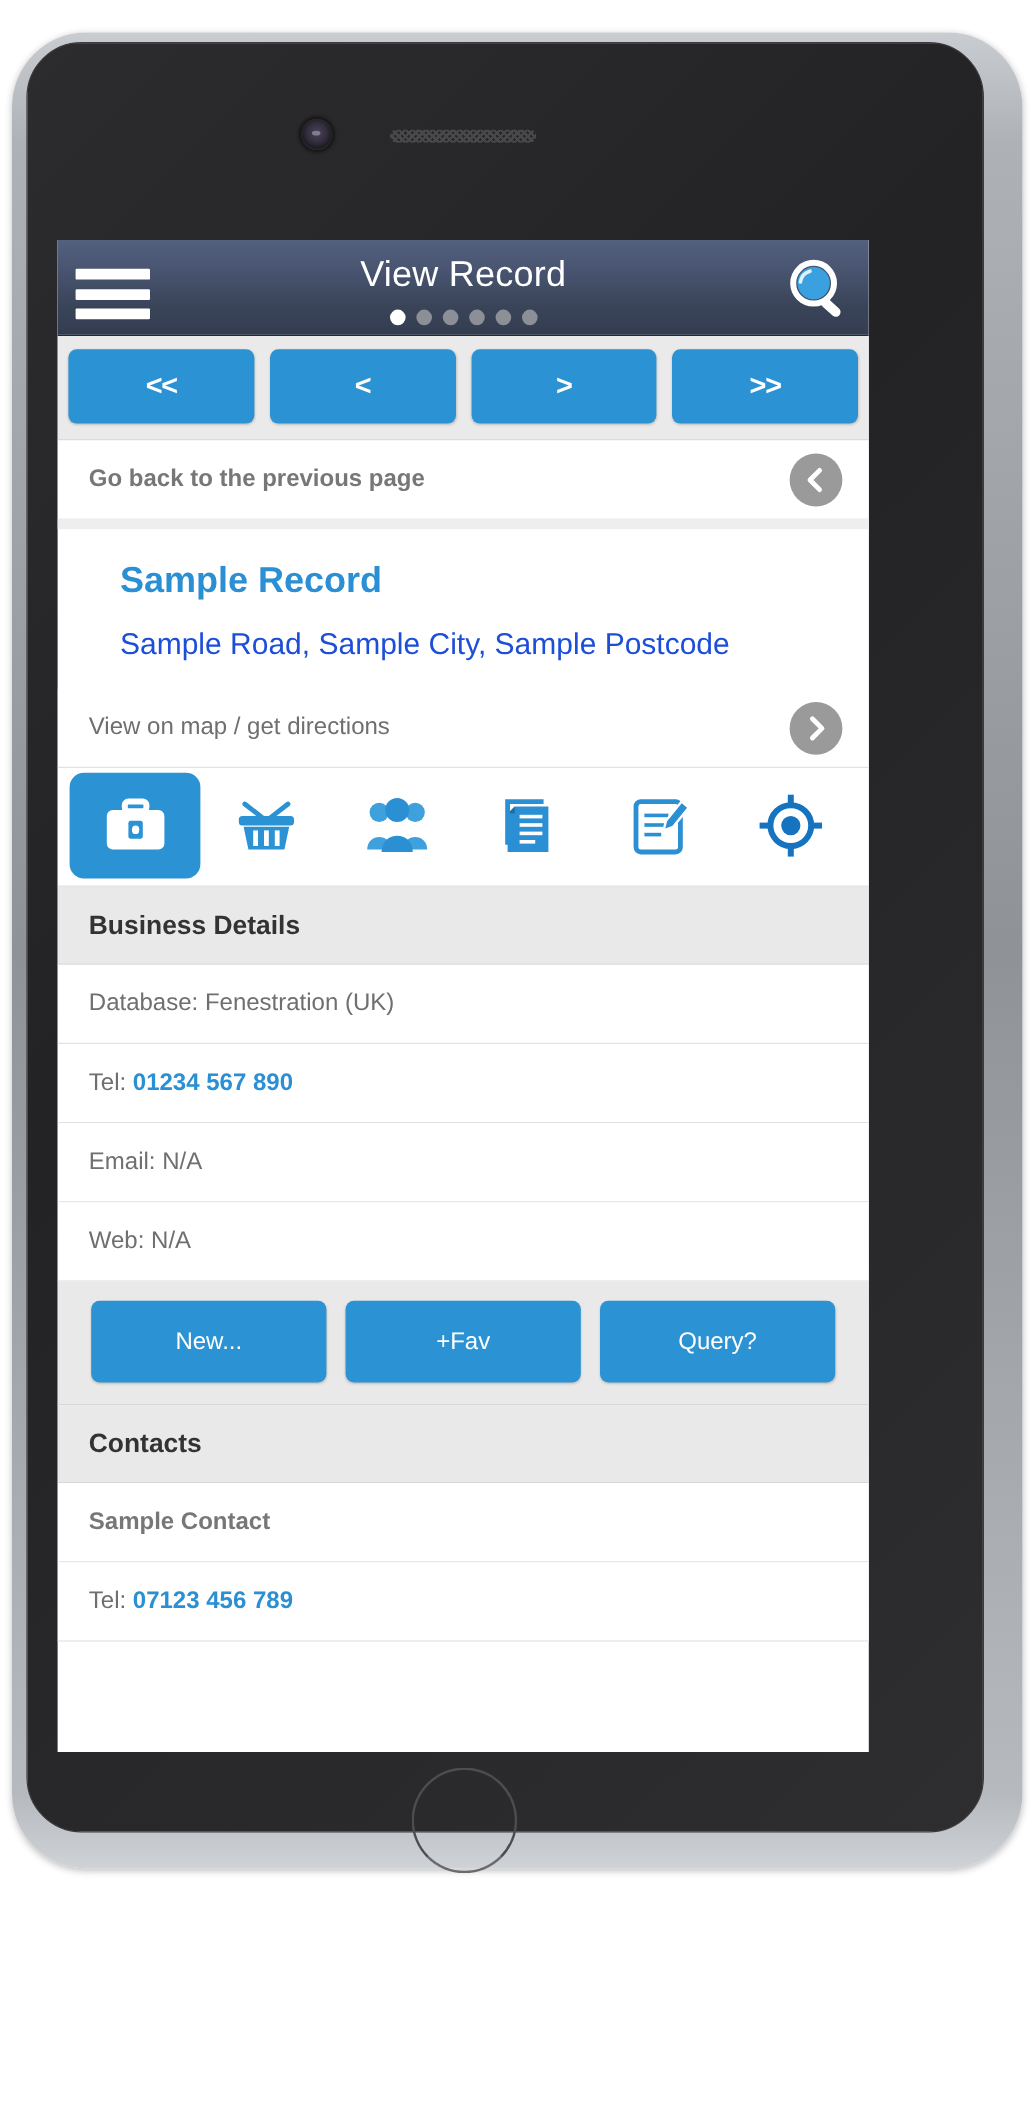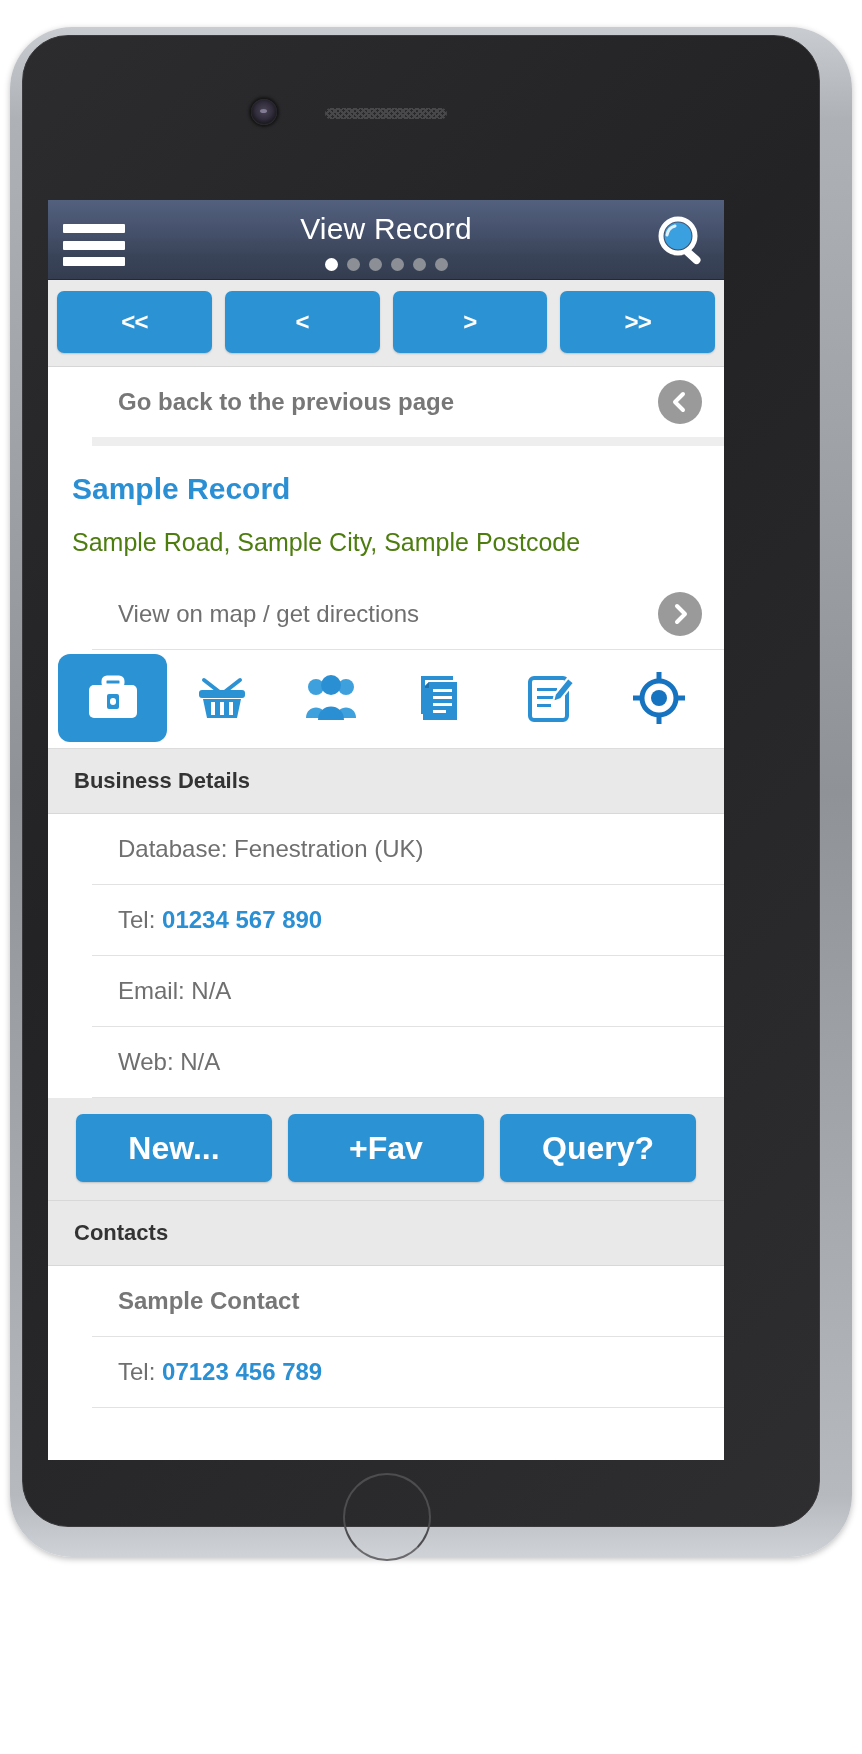--- a/index.html
+++ b/index.html
@@ -155,52 +155,51 @@
     box-shadow: 0 1px 2px rgba(0,0,0,.18);
     cursor: pointer;
   }
 
   
   .row {
     position: relative;
     background: #ffffff;
     padding: 21px 26px;
     border-bottom: 1px solid #e2e2e2;
-    font-size: 24px;
+    font-size: 20px;
     color: #6f6f6f;
     min-height: 66px;
     display: flex;
     align-items: center;
-    margin-left: 44px;
   }
   .row.gap-after { border-bottom: 9px solid #eeeeee; }
   .row-strong { font-weight: bold; color: #777777; }
   .chev {
     position: absolute;
     right: 22px; top: 50%;
     transform: translateY(-50%);
     width: 44px; height: 44px;
     border-radius: 50%;
     background: #9a9a9a;
     display: flex;
     align-items: center;
     justify-content: center;
     cursor: pointer;
   }
 
   
-  .rec-block { background: #ffffff; padding: 26px 26px 22px 24px; }
+  .rec-block { background: #ffffff; padding: 26px 26px 22px 24px; margin-left: 28px; }
   .rec-title {
     color: #2b8fd4;
     font-size: 30px;
     font-weight: bold;
     margin-bottom: 22px;
     cursor: pointer;
   }
-  .rec-addr { color: #4d7c0f; font-size: 25px; }
+  .rec-addr { color: #1d4ed8; font-size: 25px; }
 
   
   .icon-bar {
     display: flex;
     align-items: center;
     background: #ffffff;
     padding: 4px 10px 6px 10px;
     border-bottom: 1px solid #dcdcdc;
   }
   .icon-cell {
@@ -246,22 +245,22 @@
     border-bottom: 1px solid #d8d8d8;
   }
   .act-btn {
     flex: 1;
     height: 68px;
     background: #2b92d4;
     border: none;
     border-radius: 7px;
     color: #ffffff;
     font-family: "Liberation Sans", sans-serif;
-    font-size: 32px;
-    font-weight: bold;
+    font-size: 20px;
+    font-weight: normal;
     box-shadow: 0 1px 2px rgba(0,0,0,.18);
     cursor: pointer;
   }
 </style>
 </head>
 <body>
 
 <div class="device-wrap">
   <div class="phone-outer"></div>
   <div class="phone-bezel"></div>

